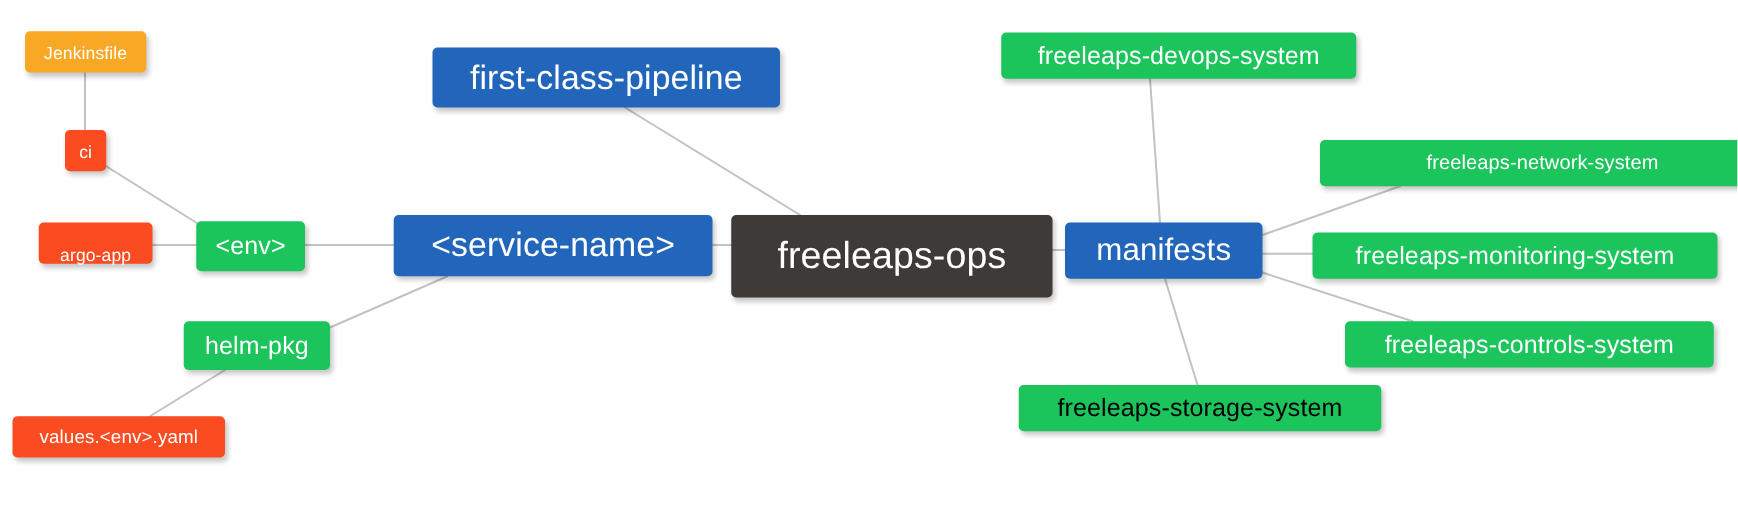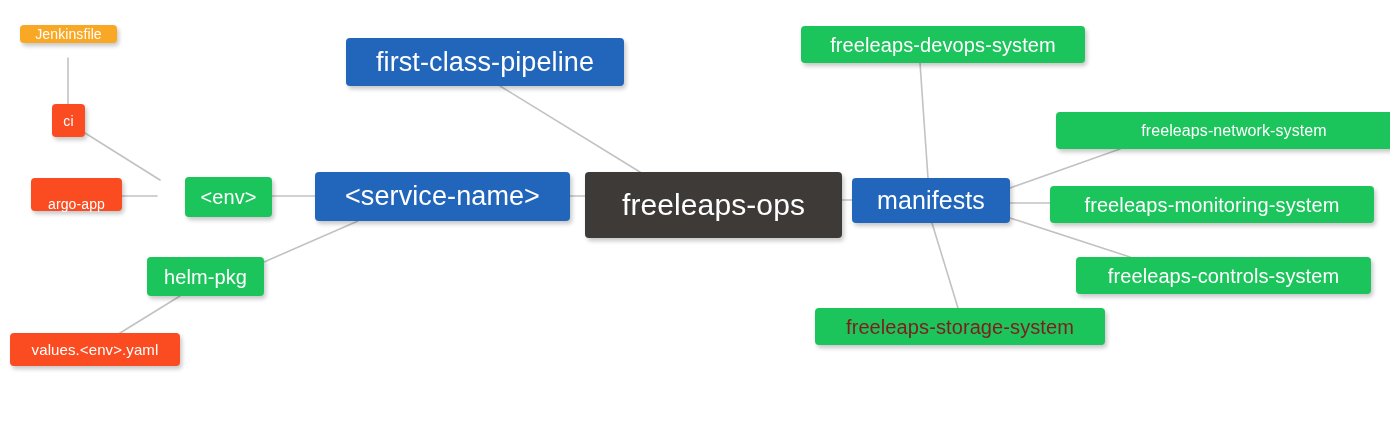--- a/index.html
+++ b/index.html
@@ -54,30 +54,30 @@
       <line x1="570" y1="196" x2="585" y2="196" stroke="#c2c2c2" stroke-width="1.6" stroke-linecap="round"></line>
       <line x1="842" y1="200" x2="852" y2="200" stroke="#c2c2c2" stroke-width="1.6" stroke-linecap="round"></line>
       <line x1="928" y1="178" x2="920" y2="63" stroke="#c2c2c2" stroke-width="1.6" stroke-linecap="round"></line>
       <line x1="1010" y1="188" x2="1120" y2="149" stroke="#c2c2c2" stroke-width="1.6" stroke-linecap="round"></line>
       <line x1="1010" y1="203" x2="1050" y2="203" stroke="#c2c2c2" stroke-width="1.6" stroke-linecap="round"></line>
       <line x1="1010" y1="218" x2="1130" y2="257" stroke="#c2c2c2" stroke-width="1.6" stroke-linecap="round"></line>
       <line x1="932" y1="223" x2="958" y2="308" stroke="#c2c2c2" stroke-width="1.6" stroke-linecap="round"></line>
     </svg>
 
   <div id="node-layer">
-      <div class="node" style="left: 20px; top: 25px; width: 97px; height: 18px; font-size: 14px; background: rgb(249, 168, 37); color: rgb(255, 255, 255);">
+      <div class="node" style="left: 20px; top: 25px; width: 97px; height: 33px; font-size: 14px; background: rgb(249, 168, 37); color: rgb(255, 255, 255);">
         <span>Jenkinsfile</span>
       </div>
       <div class="node" style="left: 52px; top: 104px; width: 33px; height: 33px; font-size: 14px; background: rgb(251, 75, 32); color: rgb(255, 255, 255);">
         <span>ci</span>
       </div>
       <div class="node" style="left: 31px; top: 178px; width: 91px; height: 33px; font-size: 14px; background: rgb(251, 75, 32); color: rgb(255, 255, 255); align-items: flex-end;">
         <span>argo-app</span>
       </div>
-      <div class="node" style="left: 157px; top: 177px; width: 87px; height: 40px; font-size: 20px; background: rgb(28, 196, 92); color: rgb(255, 255, 255); margin-left: 28px;">
+      <div class="node" style="left: 157px; top: 177px; width: 87px; height: 40px; font-size: 20px; background: rgb(28, 196, 92); color: rgb(255, 255, 255);">
         <span>&lt;env&gt;</span>
       </div>
       <div class="node" style="left: 147px; top: 257px; width: 117px; height: 39px; font-size: 20px; background: rgb(28, 196, 92); color: rgb(255, 255, 255);">
         <span>helm-pkg</span>
       </div>
       <div class="node" style="left: 10px; top: 333px; width: 170px; height: 33px; font-size: 15px; background: rgb(251, 75, 32); color: rgb(255, 255, 255);">
         <span>values.&lt;env&gt;.yaml</span>
       </div>
       <div class="node" style="left: 314px; top: 38px; width: 278px; height: 48px; font-size: 27px; background: rgb(34, 102, 187); color: rgb(255, 255, 255); margin-left: 32px;">
         <span>first-class-pipeline</span>
@@ -96,18 +96,18 @@
       </div>
       <div class="node" style="left: 1056px; top: 112px; width: 356px; height: 37px; font-size: 16px; background: rgb(28, 196, 92); color: rgb(255, 255, 255);">
         <span>freeleaps-network-system</span>
       </div>
       <div class="node" style="left: 1050px; top: 186px; width: 324px; height: 37px; font-size: 20px; background: rgb(28, 196, 92); color: rgb(255, 255, 255); justify-content: center;">
         <span>freeleaps-monitoring-system</span>
       </div>
       <div class="node" style="left: 1058px; top: 257px; width: 295px; height: 37px; font-size: 20px; background: rgb(28, 196, 92); color: rgb(255, 255, 255); margin-left: 18px;">
         <span>freeleaps-controls-system</span>
       </div>
-      <div class="node" style="left: 815px; top: 308px; width: 290px; height: 37px; font-size: 20px; background: rgb(28, 196, 92); color: #7f1d1d;">
+      <div class="node" style="left: 815px; top: 308px; width: 290px; height: 37px; font-size: 20px; background: rgb(28, 196, 92); color: #000000;">
         <span>freeleaps-storage-system</span>
       </div>
     </div>
 
 </div>
 
 </body></html>

